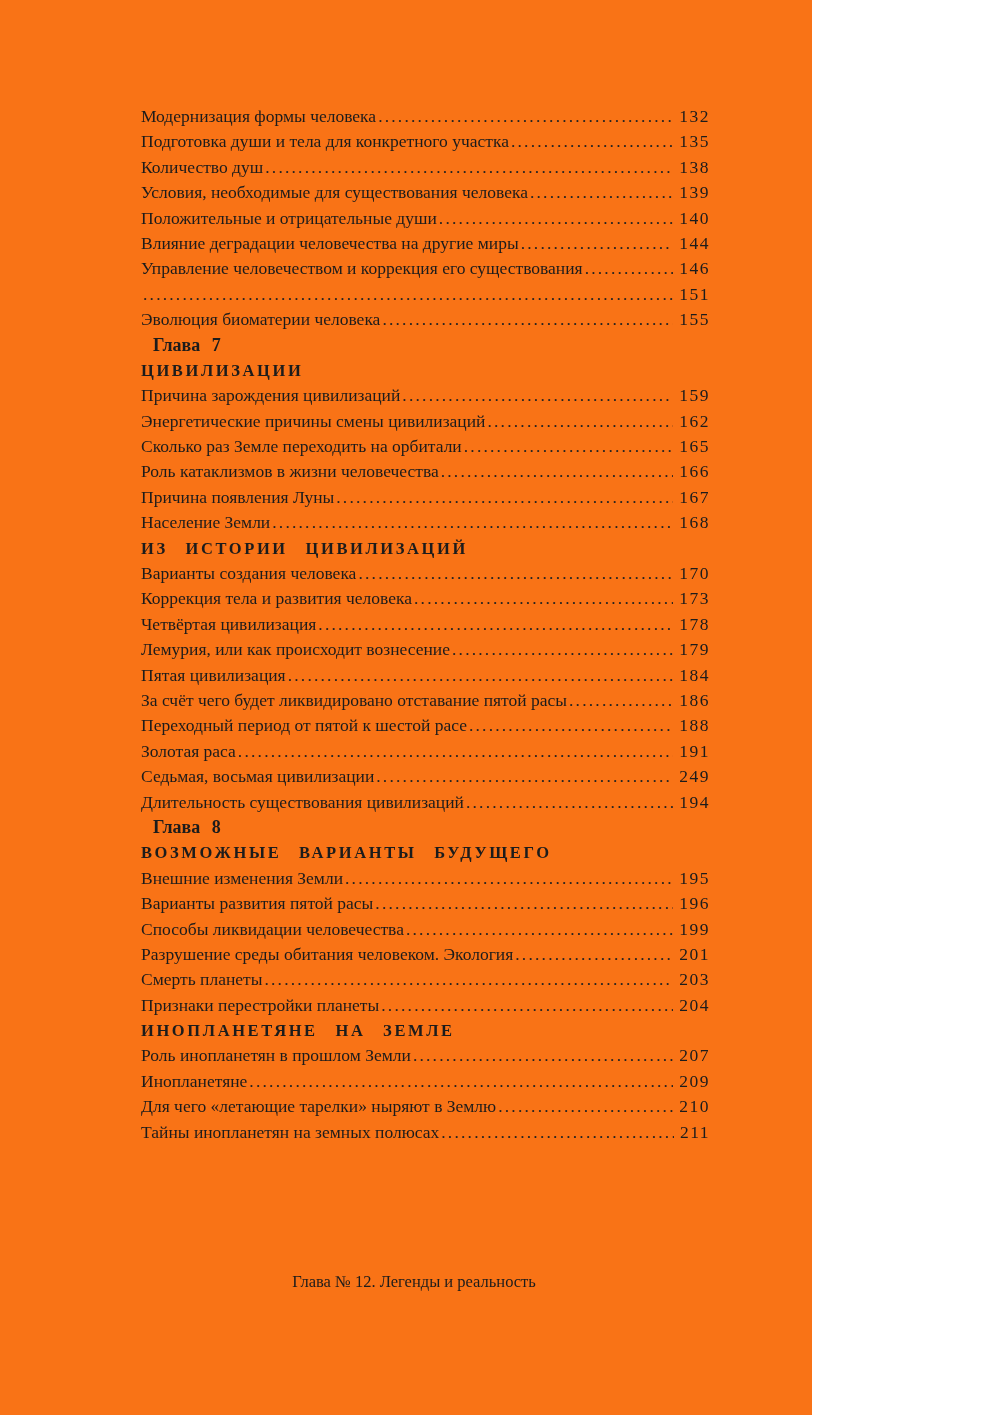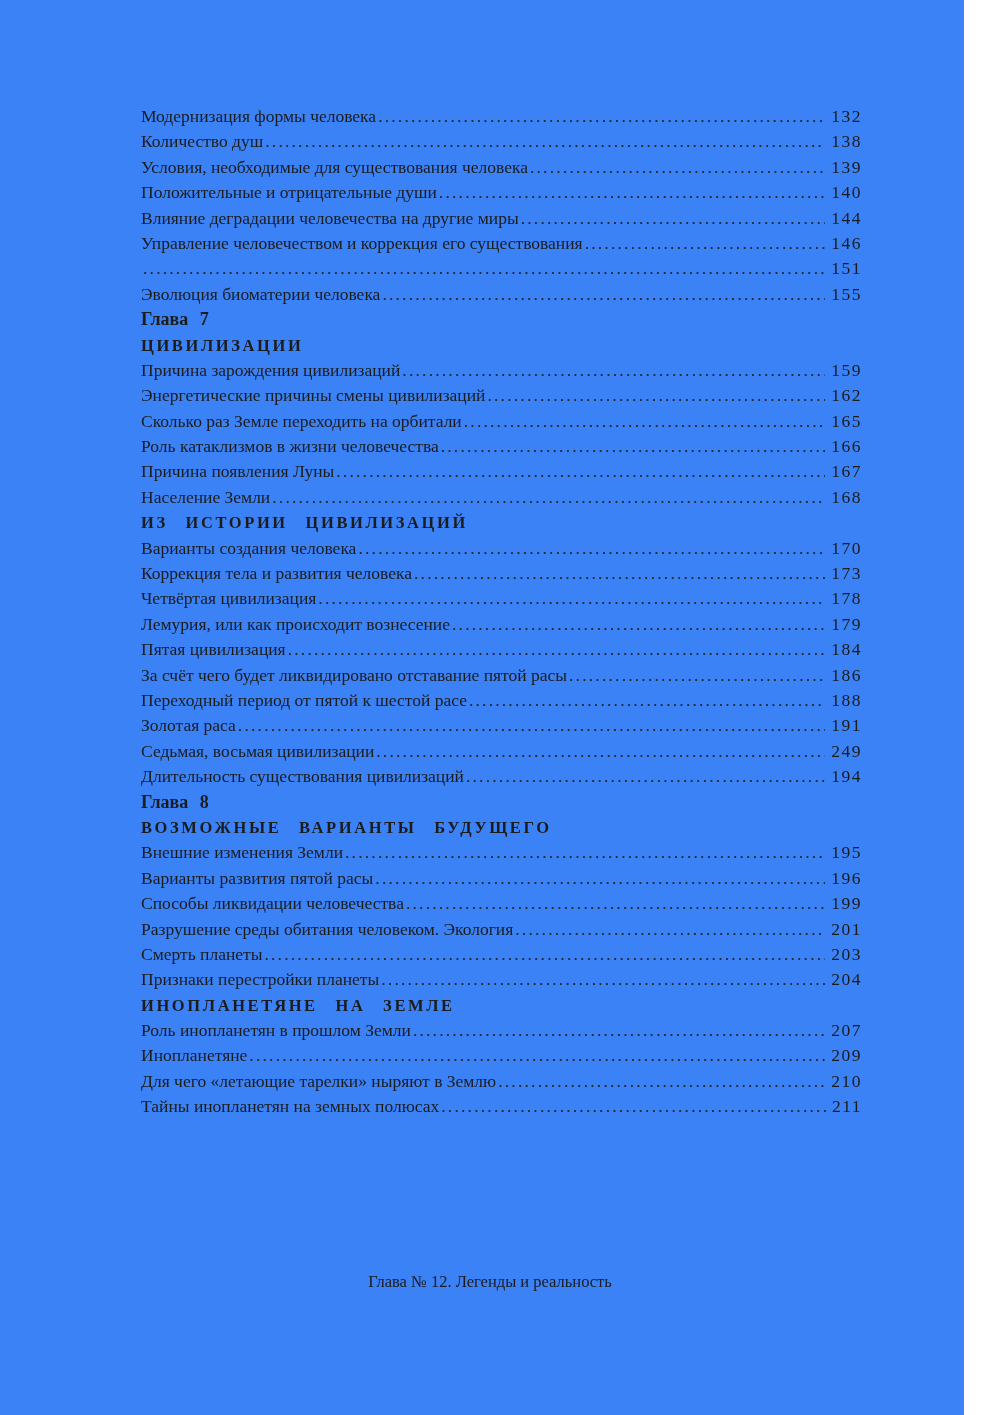--- a/index.html
+++ b/index.html
@@ -2,23 +2,23 @@
 <html><head>
 <meta charset="utf-8">
 <style>
   html, body {
     margin: 0;
     padding: 0;
     background: #ffffff;
   }
   .page {
     position: relative;
-    width: 964px;
+    width: 812px;
     height: 1415px;
-    background: #3b82f6;
+    background: #f97316;
     color: #1c1c1c;
     font-family: "Liberation Serif", "DejaVu Serif", serif;
     overflow: hidden;
   }
   .toc {
     position: absolute;
     left: 141px;
     right: 102px;
     top: 104px;
   }
@@ -44,20 +44,21 @@
     content: "..........................................................................................................................................................";
   }
   .row .pagenum {
     flex: 0 0 auto;
     letter-spacing: 1.5px;
   }
   .row.chapter {
     font-weight: 700;
     word-spacing: 7px;
     font-size: 18px;
+    margin-left: 12px;
   }
   .row.section {
     font-weight: 700;
     letter-spacing: 2.6px;
     word-spacing: 11px;
     font-size: 16.5px;
   }
   .footer {
     position: absolute;
     left: 16px;
@@ -72,20 +73,25 @@
 <body>
 
 <div class="page">
   <div class="toc">
       <div class="row entry">
         <span class="title">Модернизация формы человека</span>
         <span class="dots"></span>
         <span class="pagenum">132</span>
       </div>
       <div class="row entry">
+        <span class="title">Подготовка души и тела для конкретного участка</span>
+        <span class="dots"></span>
+        <span class="pagenum">135</span>
+      </div>
+      <div class="row entry">
         <span class="title">Количество душ</span>
         <span class="dots"></span>
         <span class="pagenum">138</span>
       </div>
       <div class="row entry">
         <span class="title">Условия, необходимые для существования человека</span>
         <span class="dots"></span>
         <span class="pagenum">139</span>
       </div>
       <div class="row entry">

